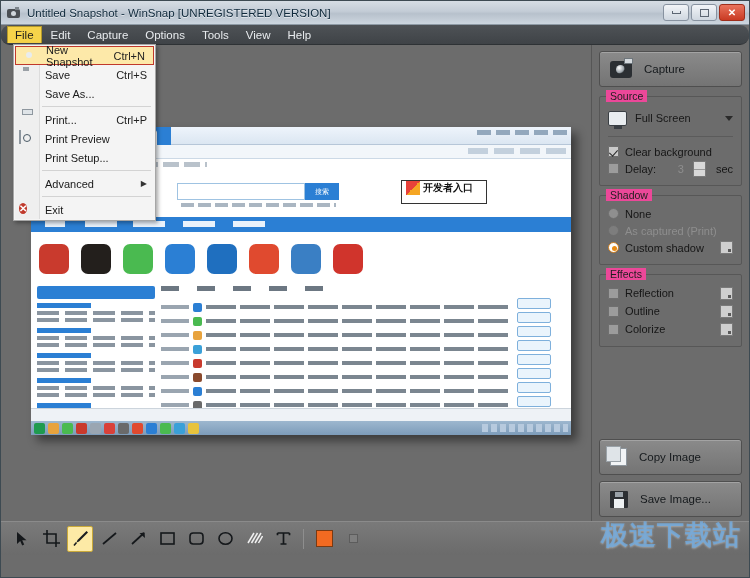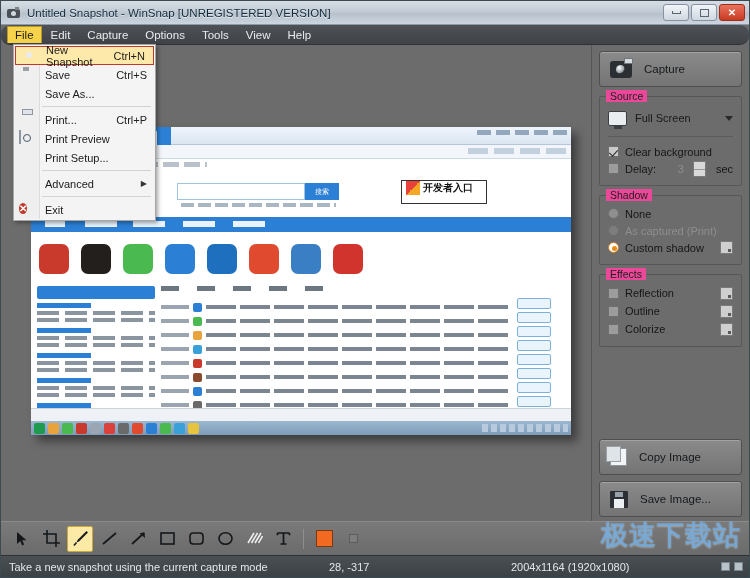--- a/index.html
+++ b/index.html
@@ -682,23 +682,14 @@
     <div class="tool">
         <span class="swatch"></span>
       </div>
     <div class="tool">
         <span class="swatch-sm"></span>
       </div>
   </div>
 
   <div class="watermark">极速下载站</div>
 
-  <div class="statusbar">
-    <span class="sb-msg">Take a new snapshot using the current capture mode</span>
-    <span class="sb-coord">28, -317</span>
-    <span class="sb-size">2004x1164 (1920x1080)</span>
-    <span class="sb-icons">
-        <i></i>
-        <i></i>
-      </span>
-  </div>
 
 </div>
 
 </body></html>

